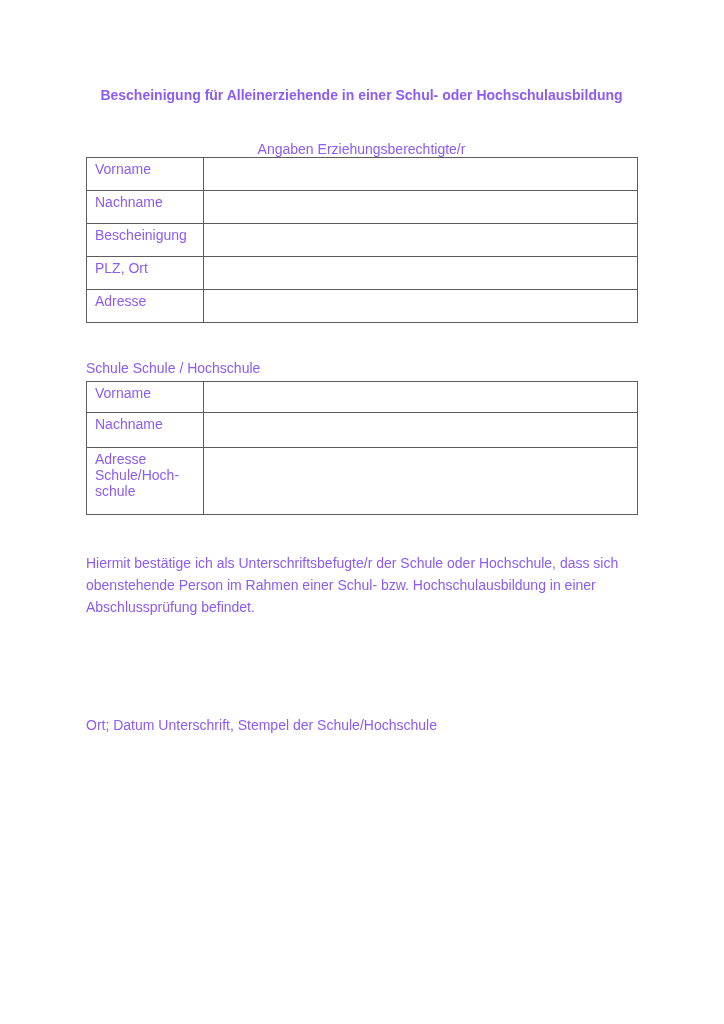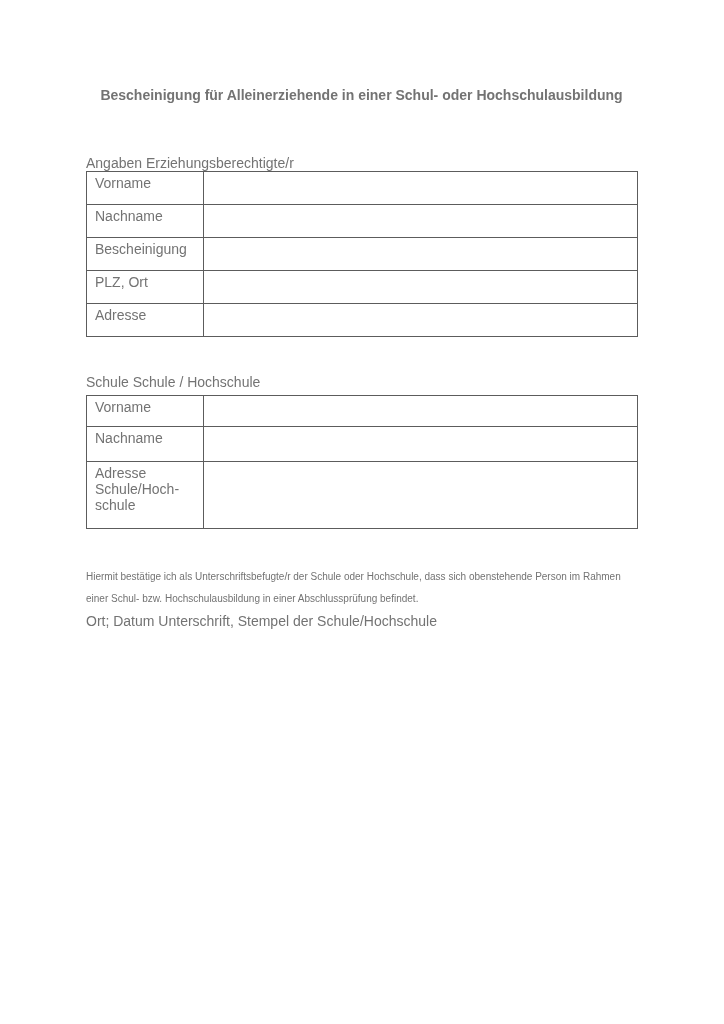--- a/index.html
+++ b/index.html
@@ -3,21 +3,21 @@
 <meta charset="utf-8">
 <style>
   * { margin: 0; padding: 0; box-sizing: border-box; }
   html, body { background: #ffffff; }
   .page {
     position: relative;
     width: 724px;
     height: 1024px;
     background: #ffffff;
     font-family: "Liberation Sans", "DejaVu Sans", sans-serif;
-    color: #737373;
+    color: #8b5cf6;
     overflow: hidden;
   }
   .content {
     position: absolute;
     left: 86px;
     top: 0;
     width: 551px;
   }
   .doc-title {
     margin-top: 85px;
@@ -25,21 +25,21 @@
     font-weight: bold;
     line-height: 20px;
     text-align: center;
     white-space: nowrap;
   }
   .section-label {
     font-size: 14px;
     font-weight: normal;
     line-height: 16px;
   }
-  .section-label.first  { margin-top: 50px; }
+  .section-label.first  { margin-top: 36px; text-align: center; }
   .section-label.second { margin-top: 37px; }
   table.form-table {
     border-collapse: collapse;
     width: 551px;
     table-layout: fixed;
     padding-left: 6px;
   }
   table.t1 { margin-top: 0px; }
   table.t2 { margin-top: 5px; }
   table.form-table td {
@@ -53,24 +53,25 @@
   td.lbl { width: 117px; }
   td.val { width: 434px; }
   .t1 td { height: 33px; }
   .t2 tr.row-1 td { height: 31px; }
   .t2 tr.row-2 td { height: 35px; }
   .t2 tr.row-3 td { height: 50px; }
   .t2 tr.row-4 td { height: 67px; }
   .confirmation {
     margin-top: 37px;
     width: 551px;
-    font-size: 10px;
+    font-size: 14px;
     line-height: 22px;
   }
   .signature-caption {
+    margin-top: 96px;
     font-size: 14px;
     line-height: 22px;
   }
 </style>
 </head>
 <body>
 
 <div class="page">
   <div class="content">
 

